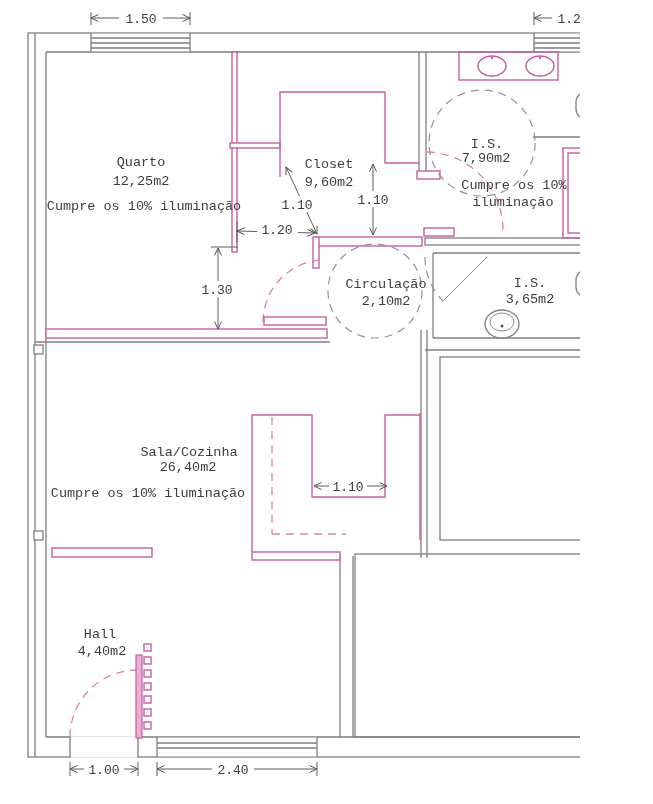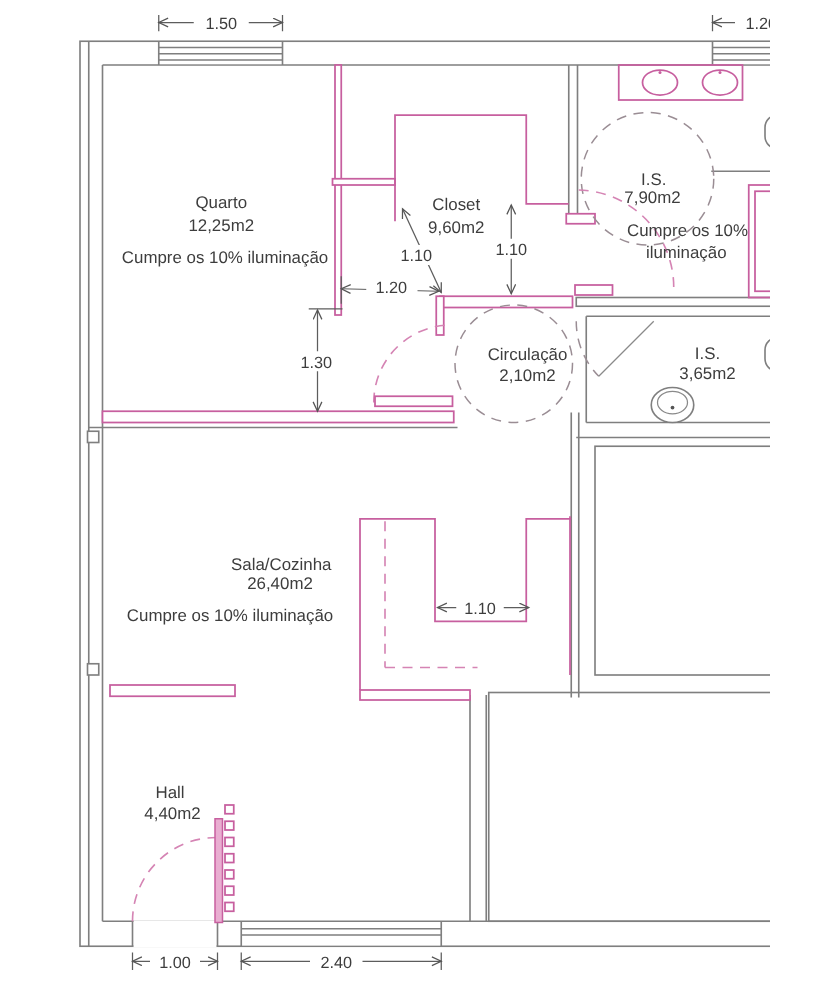--- a/index.html
+++ b/index.html
@@ -1,17 +1,17 @@
 <!DOCTYPE html>
 <html><head>
 <meta charset="utf-8">
 <style>
   html,body{margin:0;padding:0;background:#ffffff;}
   .stage{width:580px;height:804px;position:relative;background:#fff;overflow:hidden;
-         font-family:Liberation Sans, sans-serif;padding-left:36px;}
+         font-family:Liberation Mono, monospace;}
   svg{display:block;}
   
   .wg{stroke:#7f7f7f;fill:none;stroke-width:1.3;}
   .wgf{stroke:#7f7f7f;fill:#ffffff;stroke-width:1.3;}
   .wgt{stroke:#8a8a8a;fill:none;stroke-width:1;}
   
   .wp{stroke:#c75f9f;fill:none;stroke-width:1.4;}
   .wpf{stroke:#c75f9f;fill:#ffffff;stroke-width:1.4;}
   .wps{stroke:#c75f9f;fill:#e9aed1;stroke-width:1.2;}
   

